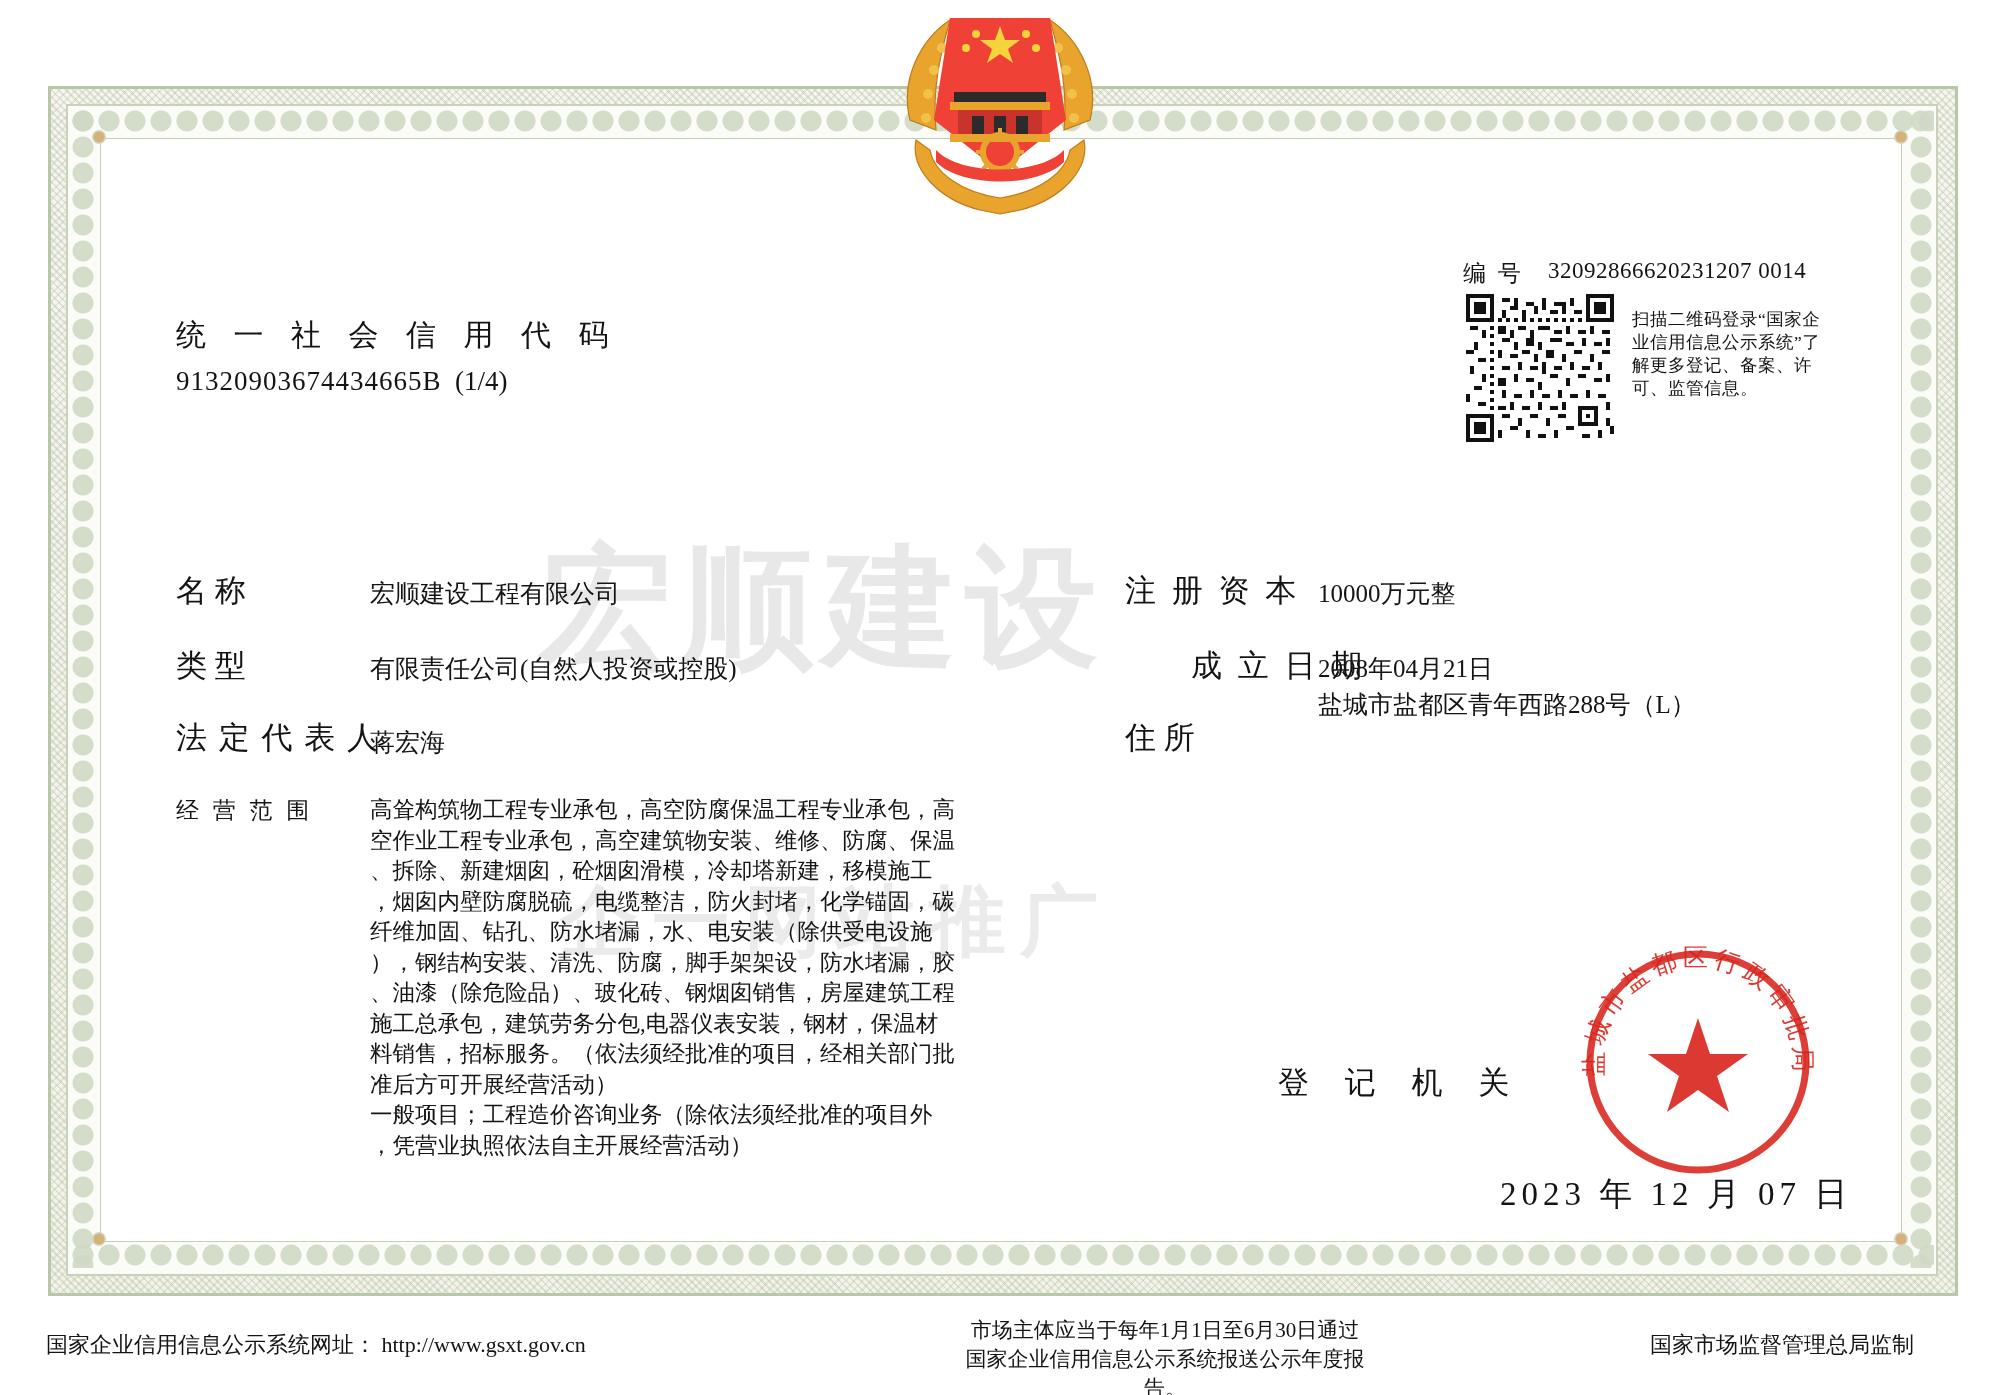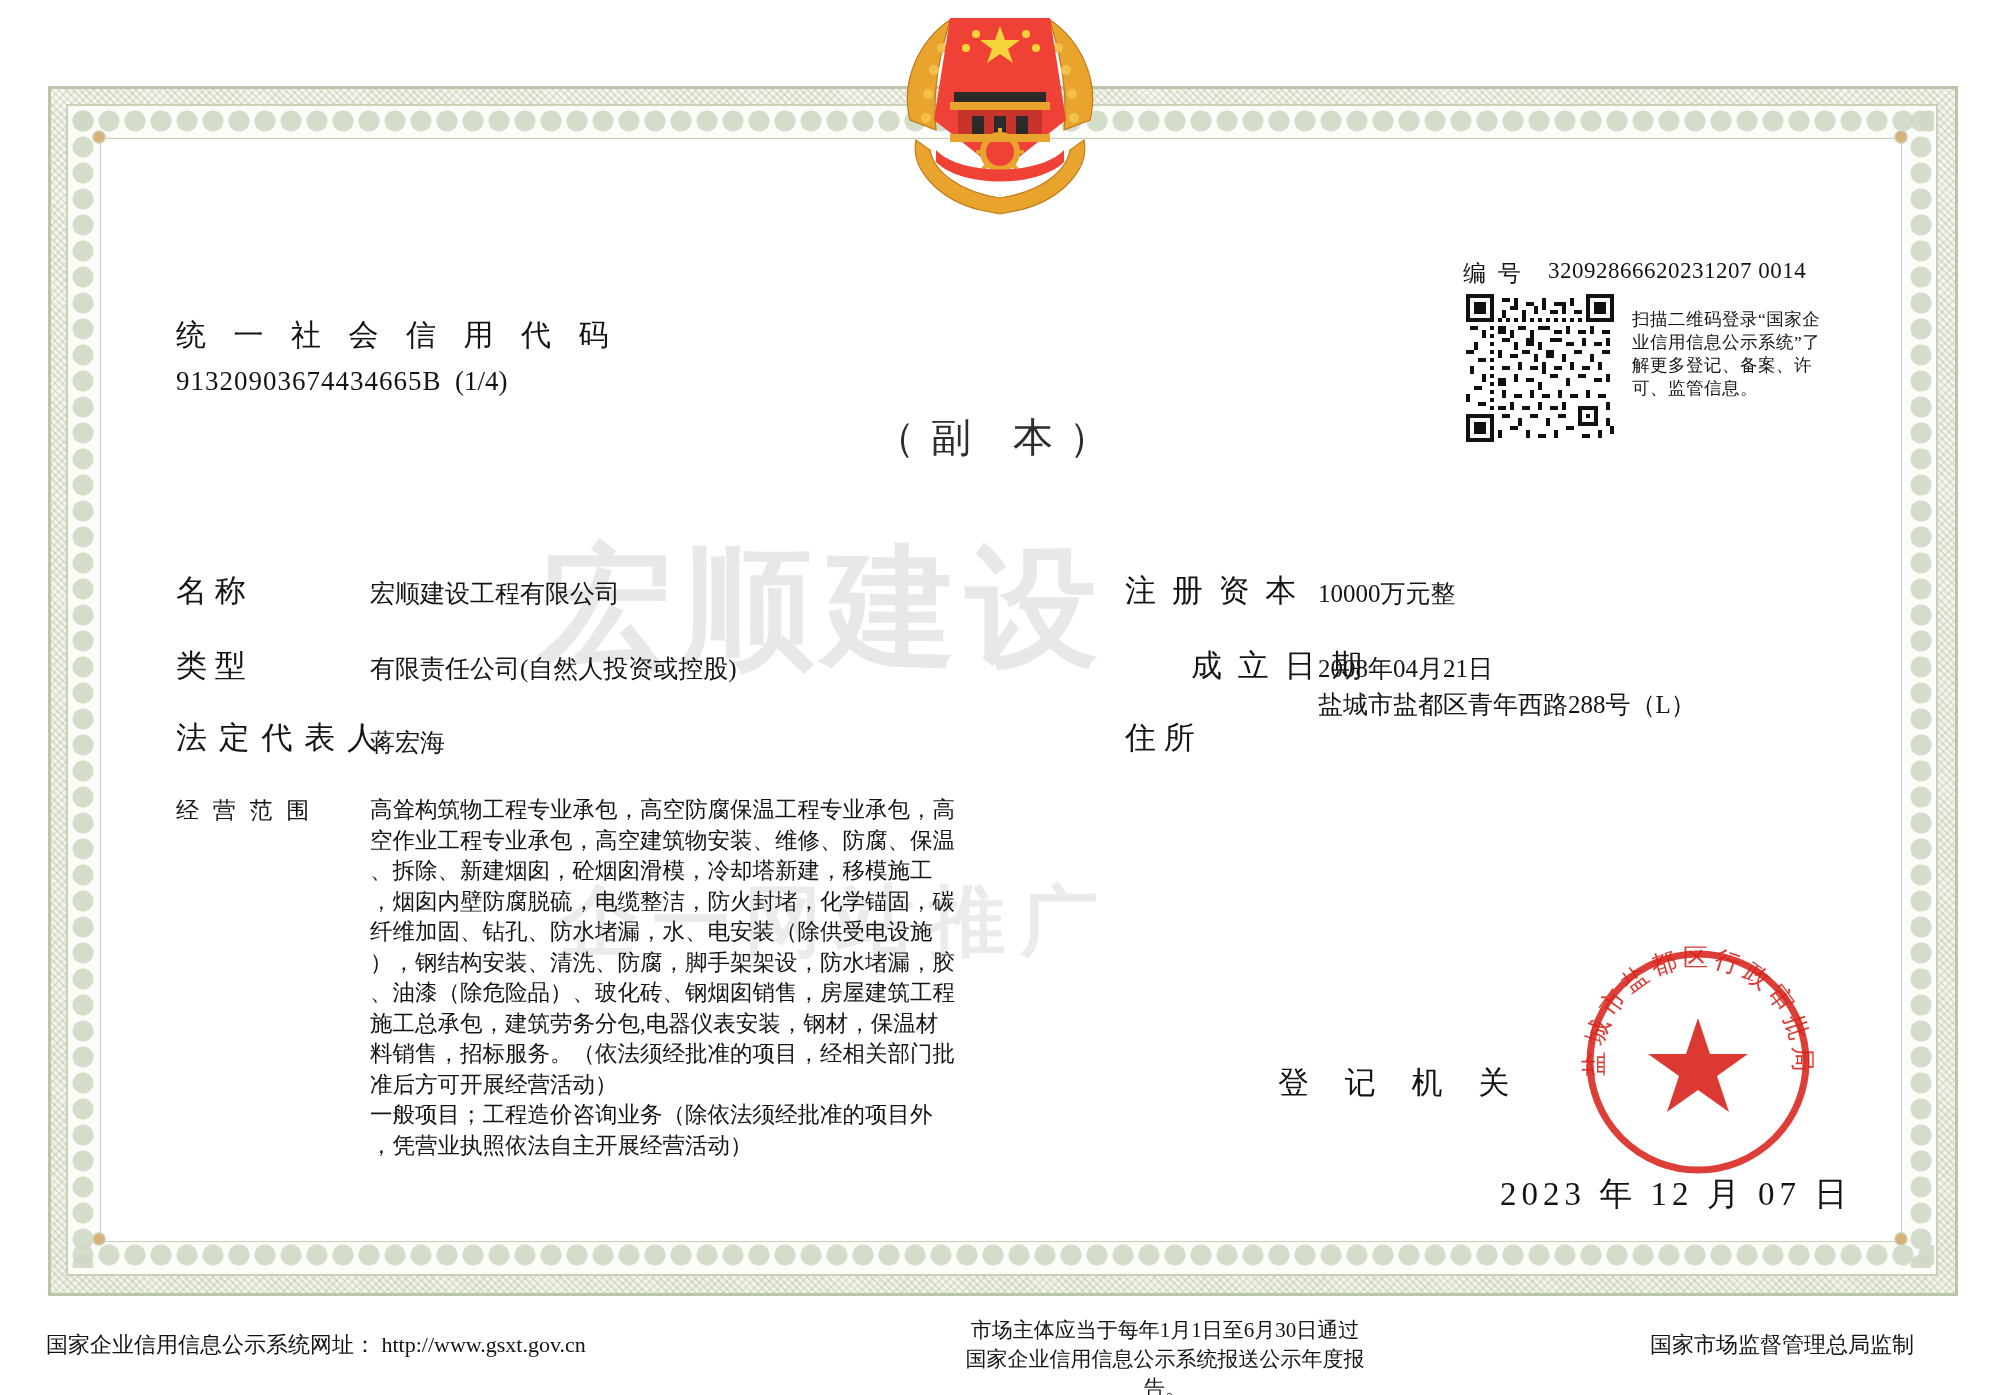--- a/index.html
+++ b/index.html
@@ -338,21 +338,20 @@
         <line x1="109" y1="163" x2="103" y2="169"></line>
       </g>
 
       <path d="M56 150 C80 176, 160 176, 184 150 L184 162 C158 188, 82 188, 56 162 Z" fill="#ef4136"></path>
     </svg>
   </div>
 
   <div class="watermark">宏顺建设</div>
   <div class="watermark2">企一网站推广</div>
 
-  <div class="subtitle">（副  本）</div>
 
   <div class="uscc-label">统 一 社 会 信 用 代 码</div>
   <div class="uscc-value">91320903674434665B</div>
   <div class="uscc-page">(1/4)</div>
 
   <div class="number-label">编  号</div>
   <div class="number-value">32092866620231207 0014</div>
   <div class="qr">
     <svg width="148" height="148" viewBox="0 0 37 37" shape-rendering="crispEdges" xmlns="http://www.w3.org/2000/svg">
       <rect width="37" height="37" fill="#fff"></rect>

